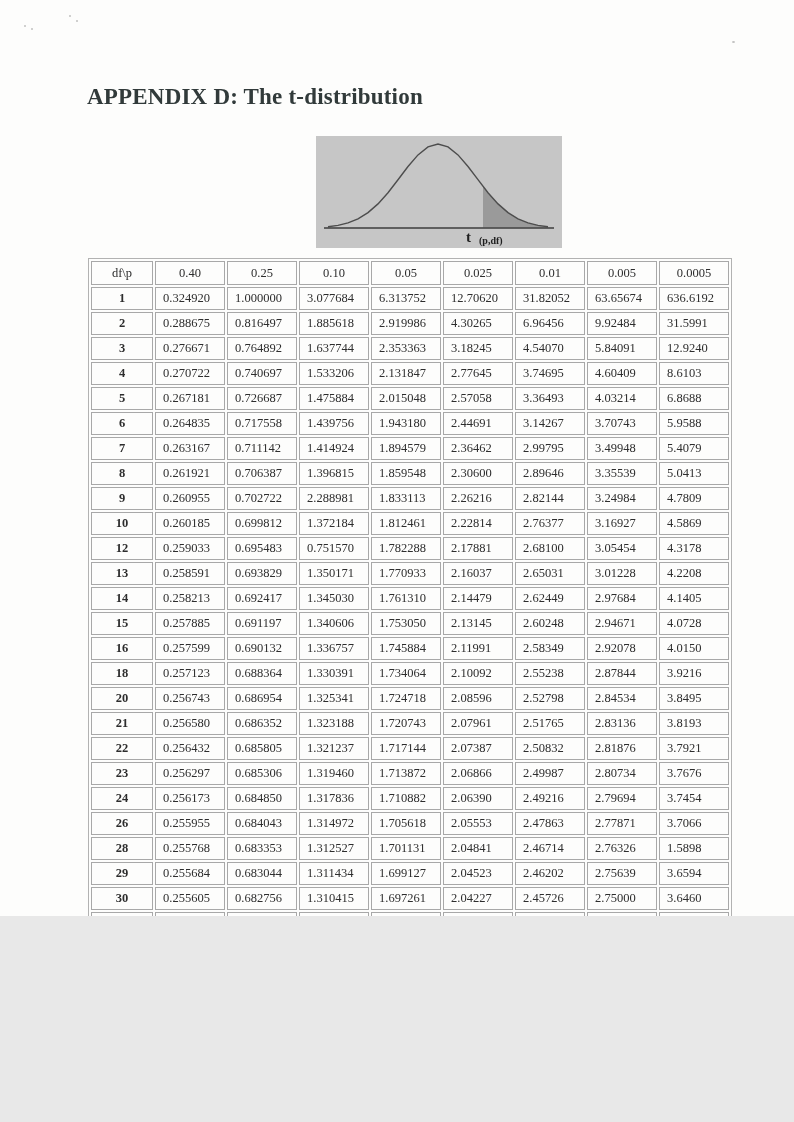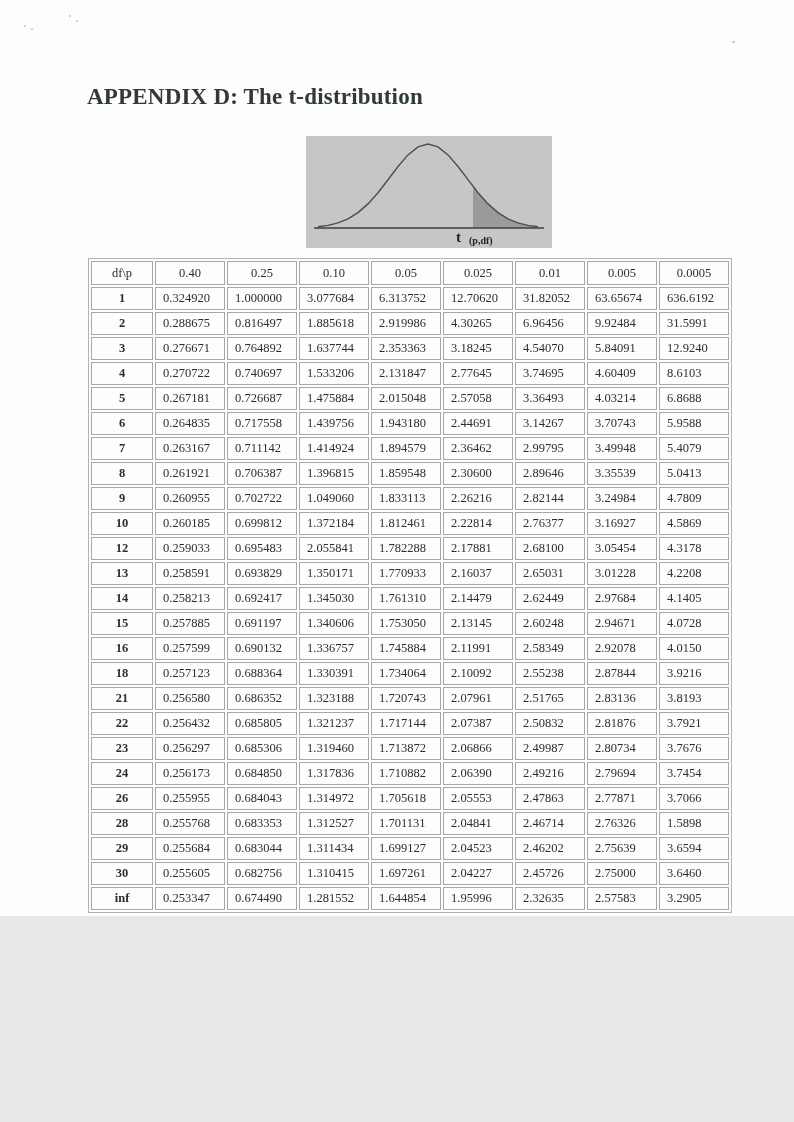--- a/index.html
+++ b/index.html
@@ -24,21 +24,21 @@
     left: 87px;
     top: 84px;
     font-size: 23px;
     font-weight: bold;
     color: #313a3a;
     letter-spacing: 0.2px;
     margin: 0;
   }
   .figure-wrap {
     position: absolute;
-    left: 306px;
+    left: 316px;
     top: 136px;
     width: 246px;
     height: 112px;
   }
   .ttable {
     position: absolute;
     left: 88px;
     top: 258px;
     width: 624px;
     table-layout: fixed;
@@ -208,21 +208,21 @@
           <td>1.859548</td>
           <td>2.30600</td>
           <td>2.89646</td>
           <td>3.35539</td>
           <td>5.0413</td>
         </tr>
         <tr>
           <th>9</th>
           <td>0.260955</td>
           <td>0.702722</td>
-          <td>1.049060</td>
+          <td>2.288981</td>
           <td>1.833113</td>
           <td>2.26216</td>
           <td>2.82144</td>
           <td>3.24984</td>
           <td>4.7809</td>
         </tr>
         <tr>
           <th>10</th>
           <td>0.260185</td>
           <td>0.699812</td>
@@ -230,21 +230,21 @@
           <td>1.812461</td>
           <td>2.22814</td>
           <td>2.76377</td>
           <td>3.16927</td>
           <td>4.5869</td>
         </tr>
         <tr>
           <th>12</th>
           <td>0.259033</td>
           <td>0.695483</td>
-          <td>2.055841</td>
+          <td>0.751570</td>
           <td>1.782288</td>
           <td>2.17881</td>
           <td>2.68100</td>
           <td>3.05454</td>
           <td>4.3178</td>
         </tr>
         <tr>
           <th>13</th>
           <td>0.258591</td>
           <td>0.693829</td>
@@ -293,20 +293,31 @@
           <td>0.257123</td>
           <td>0.688364</td>
           <td>1.330391</td>
           <td>1.734064</td>
           <td>2.10092</td>
           <td>2.55238</td>
           <td>2.87844</td>
           <td>3.9216</td>
         </tr>
         <tr>
+          <th>20</th>
+          <td>0.256743</td>
+          <td>0.686954</td>
+          <td>1.325341</td>
+          <td>1.724718</td>
+          <td>2.08596</td>
+          <td>2.52798</td>
+          <td>2.84534</td>
+          <td>3.8495</td>
+        </tr>
+        <tr>
           <th>21</th>
           <td>0.256580</td>
           <td>0.686352</td>
           <td>1.323188</td>
           <td>1.720743</td>
           <td>2.07961</td>
           <td>2.51765</td>
           <td>2.83136</td>
           <td>3.8193</td>
         </tr>

